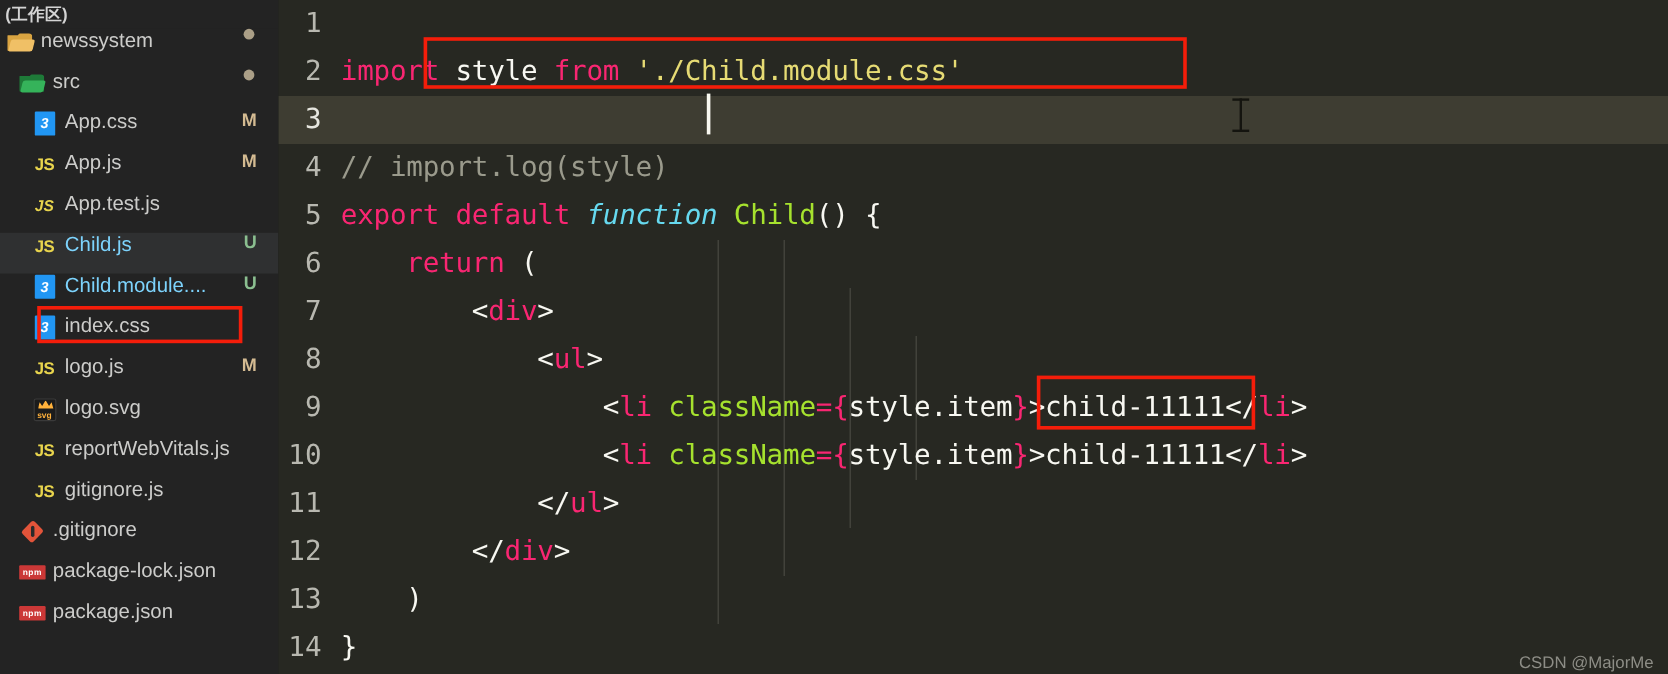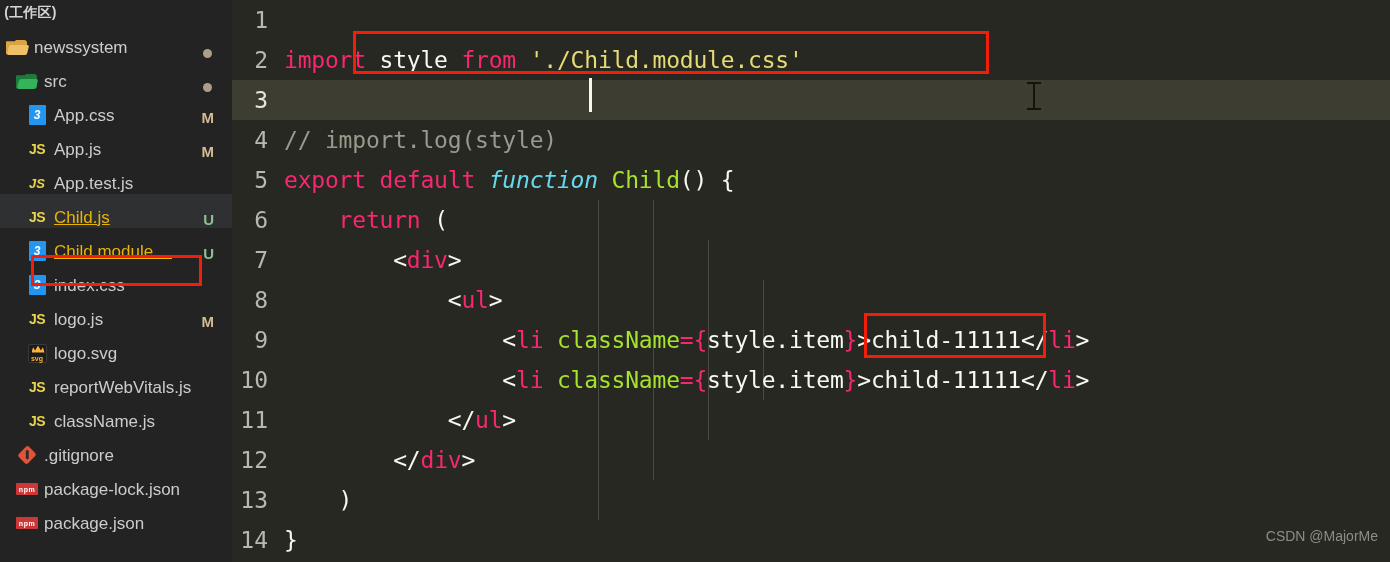--- a/index.html
+++ b/index.html
@@ -34,21 +34,21 @@
     font-weight: bold;
     padding-left: 0px;
     margin-left: -14px;
     white-space: nowrap;
     background: #232323;
     letter-spacing: 0.2px;
   }
   .tree-row {
     height: 34px;
     display: flex;
-    align-items: flex-end;
+    align-items: flex-start;
     position: relative;
     padding-left: 4px;
     white-space: nowrap;
   }
   .tree-row.selected { background: #2f3031; }
   .ico {
     width: 26px; height: 22px;
     flex: 0 0 26px;
     display: flex; align-items: center; justify-content: center;
     font-size: 11px;
@@ -56,21 +56,21 @@
     font-family: "Liberation Sans", sans-serif;
     margin-right: 4px;
   }
   .lbl {
     font-size: 17px;
     color: #ccccca;
     font-family: "Liberation Sans", sans-serif;
     overflow: hidden;
     text-overflow: ellipsis;
   }
-  .lbl.green { color: #eab308; text-decoration: underline; }
+  .lbl.green { color: #7dd3fc; }
   .badge {
     position: absolute;
     right: 18px;
     font-size: 15px;
     font-weight: bold;
     font-family: "Liberation Sans", sans-serif;
   }
   .badge.m { color: #d4bb92; }
   .badge.u { color: #8bbf90; }
   .dot {
@@ -287,21 +287,21 @@
     position: absolute;
     border: 3px solid #f41d0a;
     z-index: 20;
     pointer-events: none;
   }
 
   
   #watermark {
     position: absolute;
     right: 12px;
-    bottom: 18px;
+    bottom: 2px;
     color: #8d8d86;
     font-size: 14px;
     font-family: "Liberation Sans", sans-serif;
     z-index: 30;
   }
 </style>
 </head>
 <body>
 
 <div id="app">
@@ -379,21 +379,21 @@
         <div class="tree-row d2">
           <span class="ico">
             <span class="js">JS</span>
           </span>
           <span class="lbl">reportWebVitals.js</span>
         </div>
         <div class="tree-row d2">
           <span class="ico">
             <span class="js">JS</span>
           </span>
-          <span class="lbl">className.js</span>
+          <span class="lbl">gitignore.js</span>
         </div>
         <div class="tree-row d1">
           <span class="ico">
             <span class="gitico"></span>
           </span>
           <span class="lbl">.gitignore</span>
         </div>
         <div class="tree-row d1">
           <span class="ico">
             <span class="npm">npm</span>

